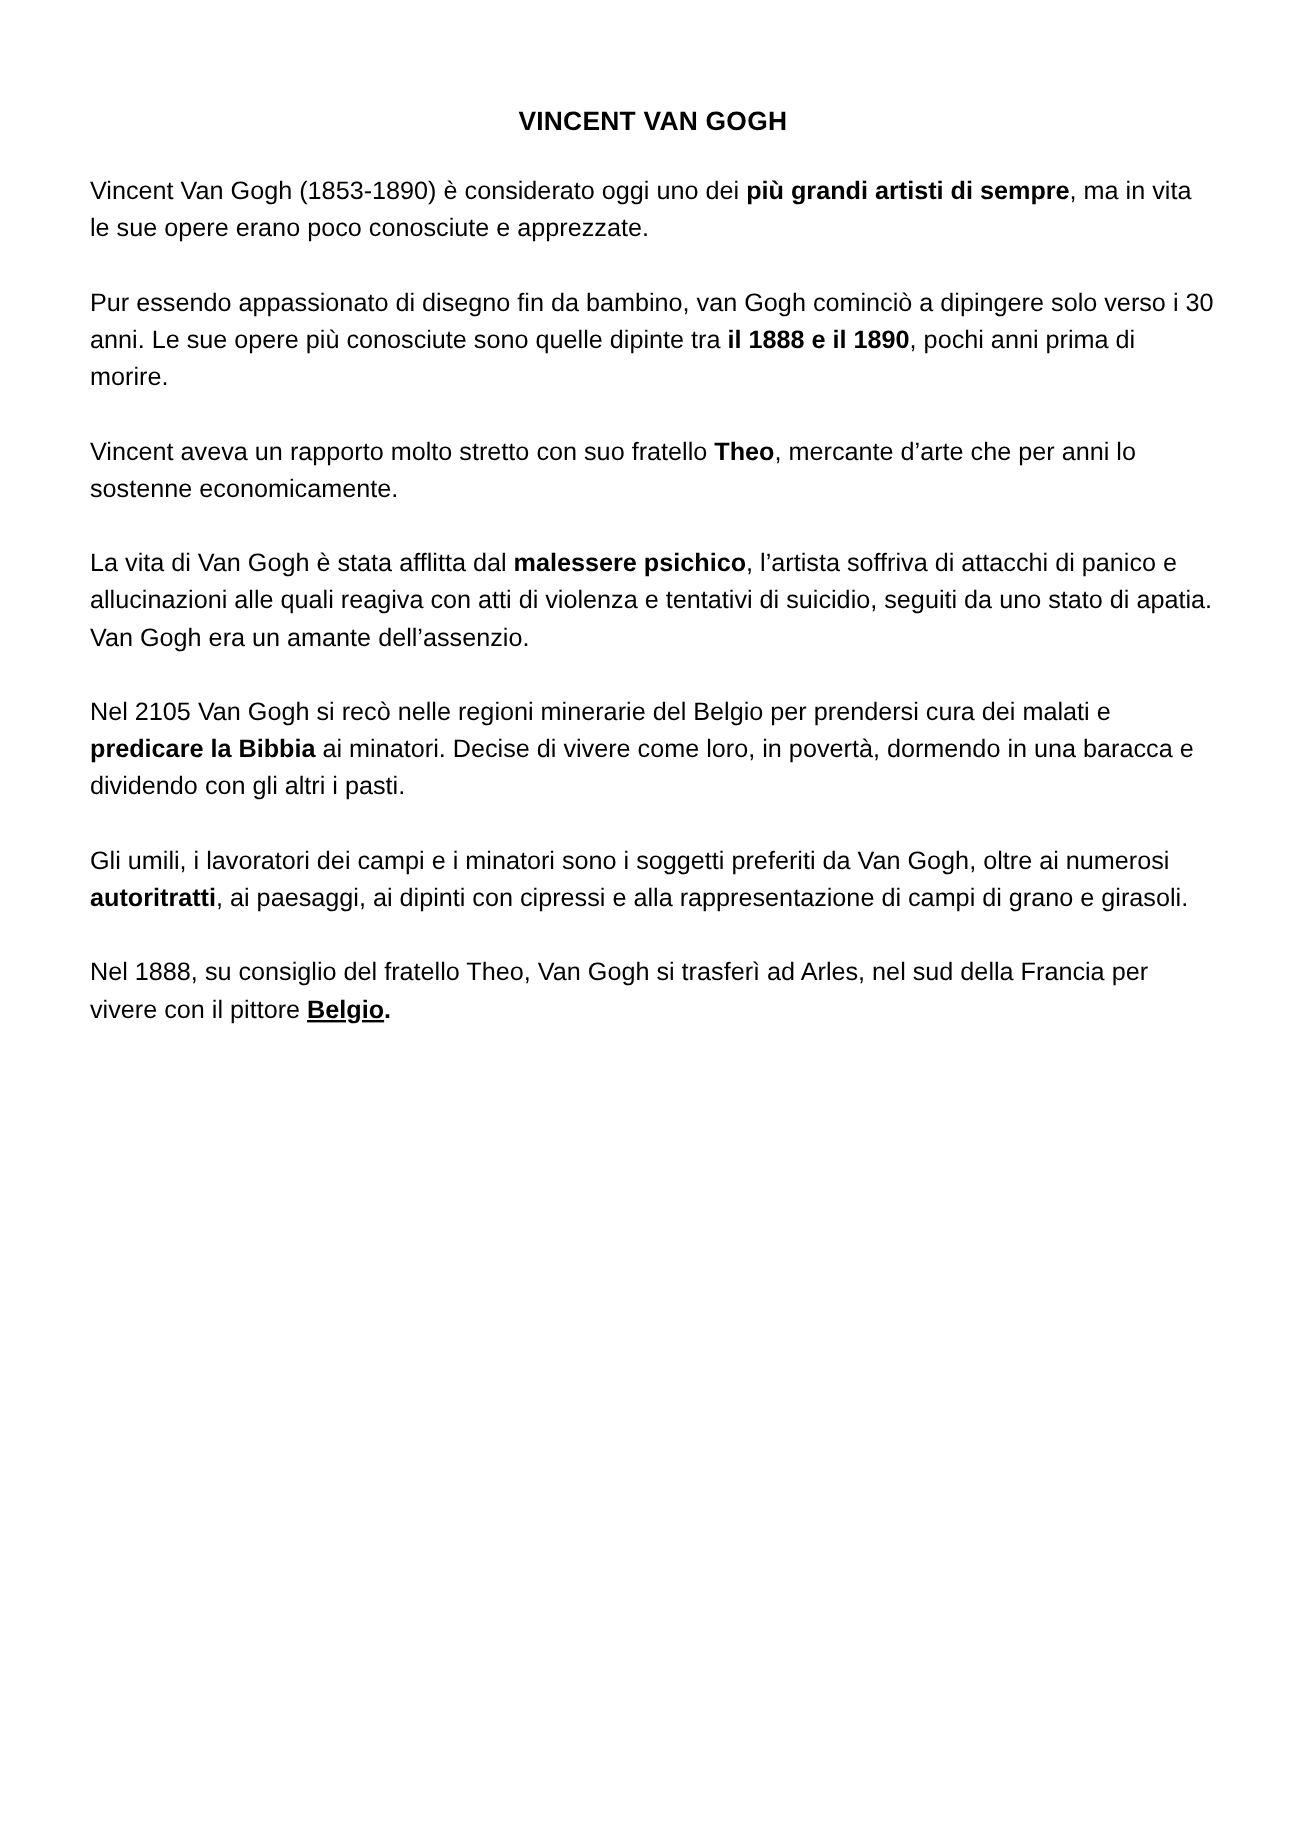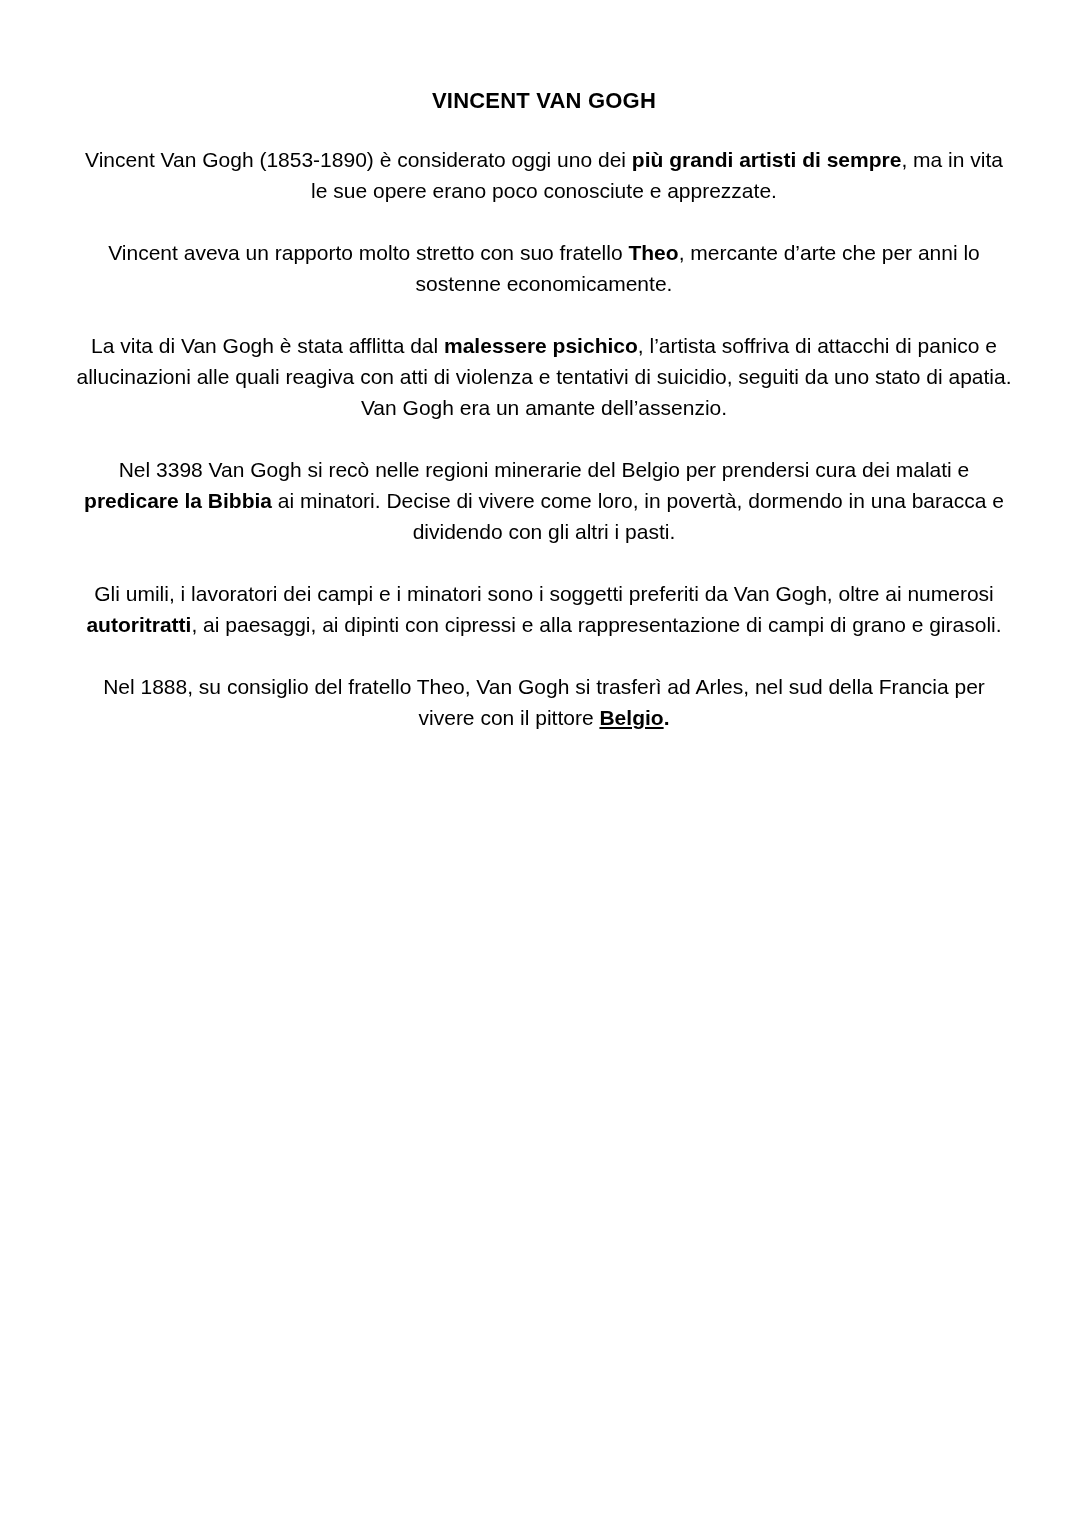--- a/index.html
+++ b/index.html
@@ -27,33 +27,34 @@
     font-size: 22px;
     font-weight: bold;
     text-align: center;
     margin: 0 0 30px 0;
     letter-spacing: 0.2px;
   }
   .para {
     font-size: 21px;
     line-height: 31px;
     margin: 0 0 31px 0;
-    text-align: center;
+    text-align: left;
   }
   .para span.bold { font-weight: bold; }
   .para span.underline { text-decoration: underline; }
 </style>
 </head>
 <body>
 
 <div class="page">
   <div class="content">
     <h1 class="doc-title">VINCENT VAN GOGH</h1>
     <div id="paragraphs">
         <p class="para"><span>Vincent Van Gogh (1853-1890) è considerato oggi uno dei </span><span class="bold">più grandi artisti di sempre</span><span>, ma in vita le sue opere erano poco conosciute e apprezzate.</span></p>
+        <p class="para"><span>Pur essendo appassionato di disegno fin da bambino, van Gogh cominciò a dipingere solo verso i 30 anni. Le sue opere più conosciute sono quelle dipinte tra </span><span class="bold">il 1888 e il 1890</span><span>, pochi anni prima di morire.</span></p>
         <p class="para"><span>Vincent aveva un rapporto molto stretto con suo fratello </span><span class="bold">Theo</span><span>, mercante d’arte che per anni lo sostenne economicamente.</span></p>
         <p class="para"><span>La vita di Van Gogh è stata afflitta dal </span><span class="bold">malessere psichico</span><span>, l’artista soffriva di attacchi di panico e allucinazioni alle quali reagiva con atti di violenza e tentativi di suicidio, seguiti da uno stato di apatia. Van Gogh era un amante dell’assenzio.</span></p>
-        <p class="para"><span>Nel 3398 Van Gogh si recò nelle regioni minerarie del Belgio per prendersi cura dei malati e </span><span class="bold">predicare la Bibbia</span><span> ai minatori. Decise di vivere come loro, in povertà, dormendo in una baracca e dividendo con gli altri i pasti.</span></p>
+        <p class="para"><span>Nel 2105 Van Gogh si recò nelle regioni minerarie del Belgio per prendersi cura dei malati e </span><span class="bold">predicare la Bibbia</span><span> ai minatori. Decise di vivere come loro, in povertà, dormendo in una baracca e dividendo con gli altri i pasti.</span></p>
         <p class="para"><span>Gli umili, i lavoratori dei campi e i minatori sono i soggetti preferiti da Van Gogh, oltre ai numerosi </span><span class="bold">autoritratti</span><span>, ai paesaggi, ai dipinti con cipressi e alla rappresentazione di campi di grano e girasoli.</span></p>
         <p class="para"><span>Nel 1888, su consiglio del fratello Theo, Van Gogh si trasferì ad Arles, nel sud della Francia per vivere con il pittore </span><span class="bold underline">Belgio</span><span class="bold">.</span></p>
       </div>
   </div>
 </div>
 
 </body></html>

